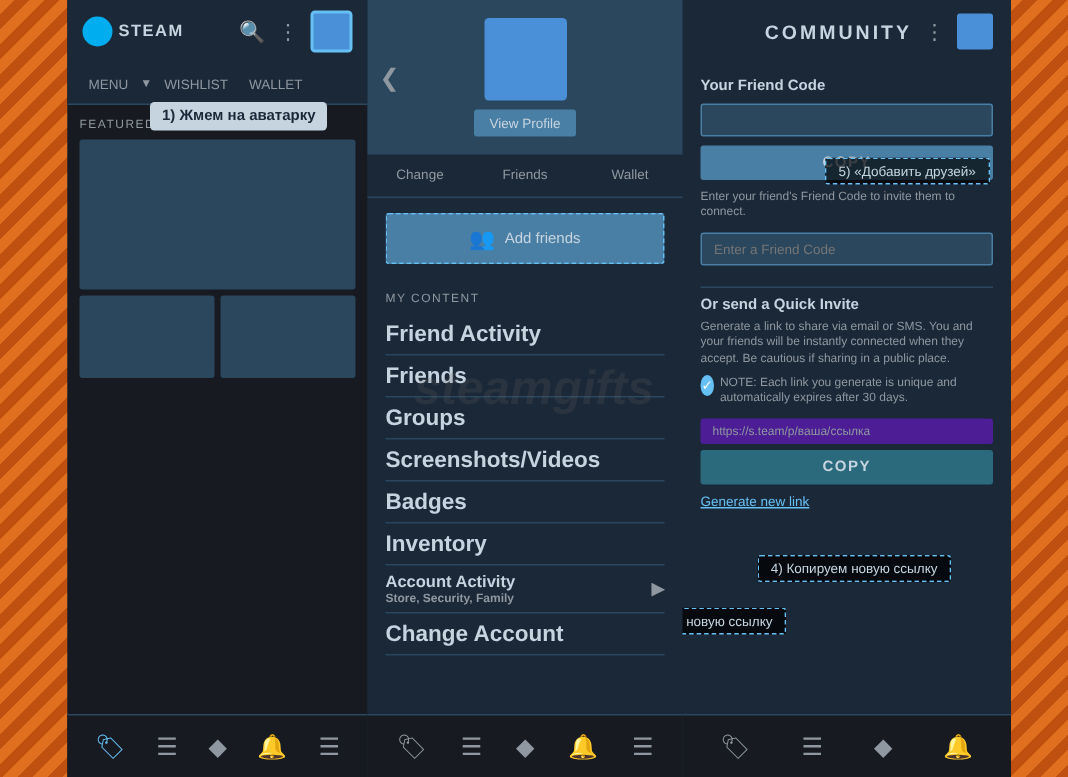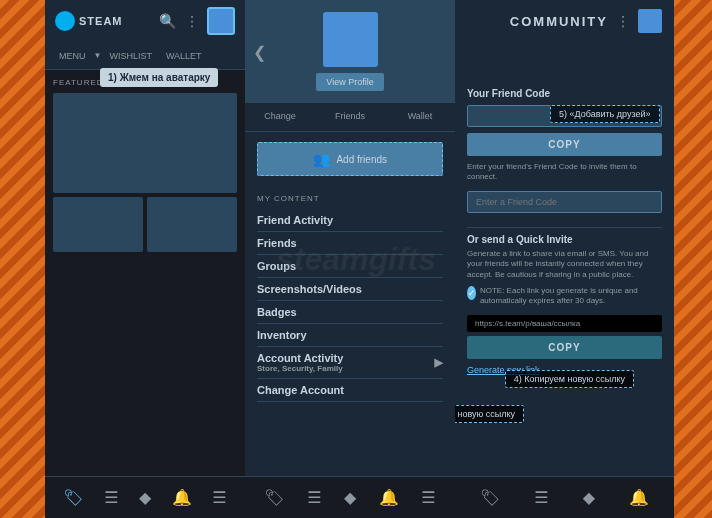--- a/index.html
+++ b/index.html
@@ -307,21 +307,21 @@
     }
     .section-label {
       color: #8f98a0;
       font-size: 8px;
       letter-spacing: 1px;
       text-transform: uppercase;
       margin-bottom: 6px;
     }
     .content-item {
       color: #c6d4df;
-      font-size: 11px;
+      font-size: 15px;
       padding: 5px 0;
       cursor: pointer;
       border-bottom: 1px solid #2a475e;
       font-weight: bold;
     }
     .content-item-arrow {
       display: flex;
       justify-content: space-between;
       align-items: center;
       color: #c6d4df;
@@ -347,21 +347,20 @@
     .right-panel {
       position: absolute;
       right: 0;
       top: 0;
       width: 235px;
       height: 100%;
       background: #1b2838;
       z-index: 2;
       display: flex;
       flex-direction: column;
-      gap: 36px;
     }
 
     
     .community-header {
       display: flex;
       align-items: center;
       justify-content: flex-end;
       padding: 8px 12px;
       background: #1b2838;
       height: 42px;
@@ -489,21 +488,21 @@
       bottom: 95px;
       right: 150px;
       white-space: nowrap;
       z-index: 15;
       border: 1px dashed #66c0f4;
     }
 
     .link-text {
       color: #8f98a0;
       font-size: 8px;
-      background: #000000;
+      background: #4c1d95;
       padding: 4px 8px;
       border-radius: 2px;
       margin-bottom: 4px;
       word-break: break-all;
     }
     .generate-link {
       color: #66c0f4;
       font-size: 9px;
       cursor: pointer;
       text-decoration: underline;

